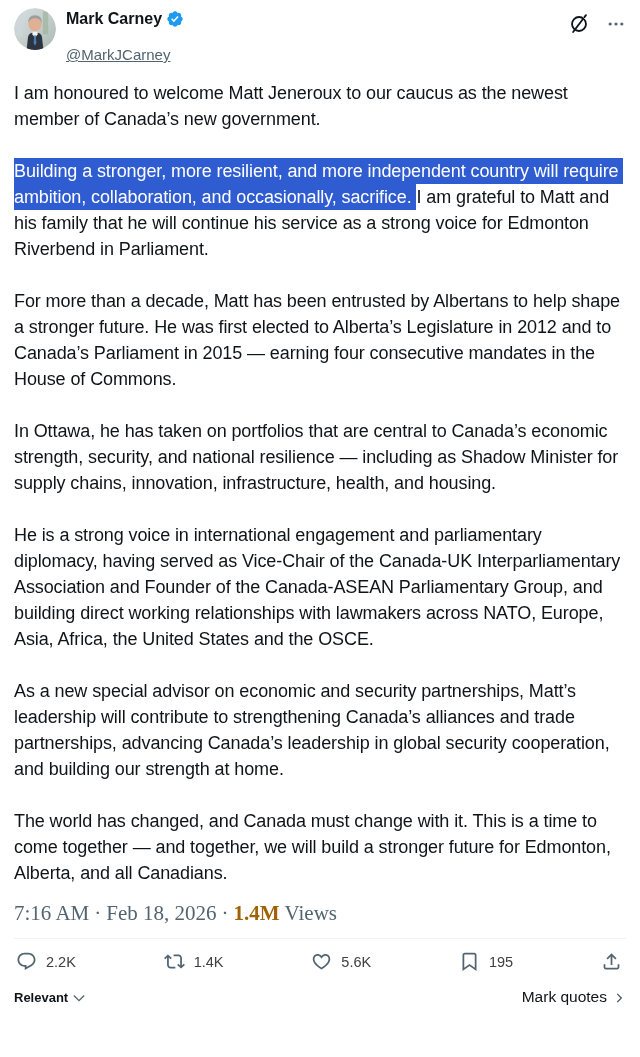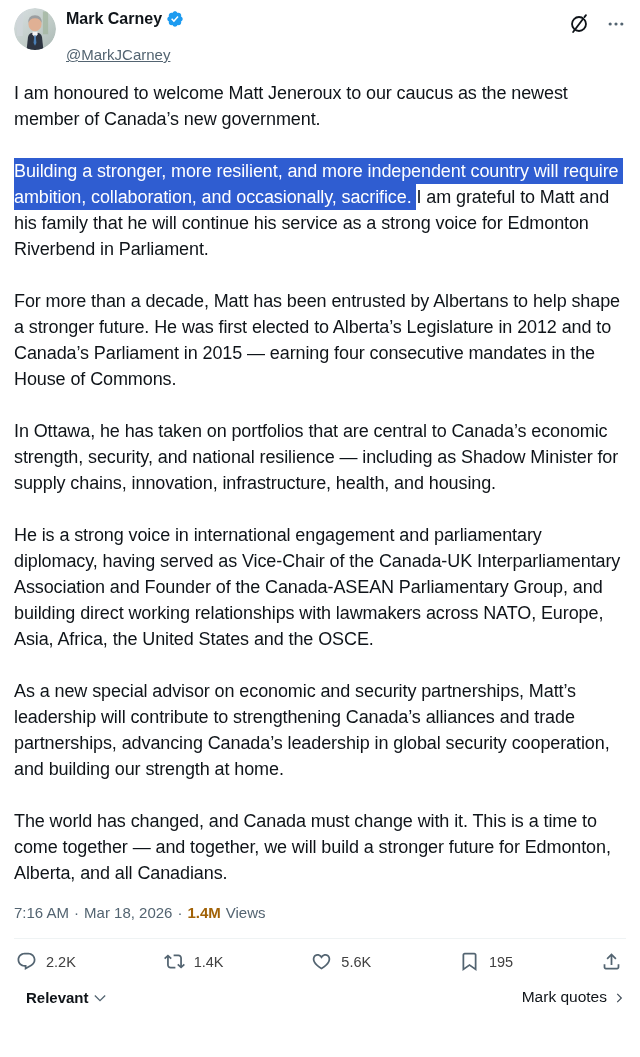--- a/index.html
+++ b/index.html
@@ -36,39 +36,39 @@
     white-space: pre-wrap;
     word-wrap: break-word;
   }
   .selected {
     background: #2f5dd1;
     color: #ffffff;
     padding: 3px 0;
   }
 
   
-  .meta { margin-top: 17px; font-size: 15px; line-height: 20px; color: #536471; display: flex; align-items: flex-start; flex-wrap: wrap; }
+  .meta { margin-top: 17px; font-size: 21px; line-height: 20px; color: #536471; display: flex; align-items: flex-start; flex-wrap: wrap; font-family: Liberation Serif, serif; }
   .meta .dot { margin: 0 5px; }
   .views-count { color: #a16207; font-weight: 700; }
   .views-label { margin-left: 5px; cursor: pointer; }
 
   .divider { border: none; border-top: 1px solid #eff3f4; margin: 15px 0 0; }
 
   
   .action-bar { display: flex; justify-content: space-between; align-items: center; padding: 12px 4px 0 2px; }
   .action {
     display: flex; align-items: center; gap: 9px;
     background: none; border: none; padding: 0;
     color: #404040; font-size: 14.5px; font-family: inherit; cursor: pointer;
   }
   .action svg { width: 21px; height: 21px; fill: #536471; flex: none; }
 
   
   .footer-row { display: flex; justify-content: space-between; align-items: center; margin-top: 16px; font-size: 15.5px; line-height: 20px; }
-  .sort { display: flex; align-items: center; gap: 3px; font-weight: 700; color: #0f1419; background: none; border: none; font-family: inherit; font-size: 15px; padding: 0; cursor: pointer; margin-left: 12px; }
+  .sort { display: flex; align-items: center; gap: 3px; font-weight: 700; color: #0f1419; background: none; border: none; font-family: inherit; font-size: 13px; padding: 0; cursor: pointer; }
   .sort svg { width: 16px; height: 16px; fill: #536471; margin-top: 2px; }
   .view-quotes { display: flex; align-items: center; gap: 5px; color: #0f1419; background: none; border: none; font-family: inherit; font-size: 15.5px; padding: 0; cursor: pointer; }
   .view-quotes svg { width: 14px; height: 14px; fill: none; stroke: #3f4b56; stroke-width: 2; margin-top: 1px; }
 </style>
 </head>
 <body>
 
 <div class="page">
 
   <header class="tweet-header">
@@ -134,21 +134,21 @@
 
 He is a strong voice in international engagement and parliamentary diplomacy, having served as Vice-Chair of the Canada-UK Interparliamentary Association and Founder of the Canada-ASEAN Parliamentary Group, and building direct working relationships with lawmakers across NATO, Europe, Asia, Africa, the United States and the OSCE.
 
 As a new special advisor on economic and security partnerships, Matt’s leadership will contribute to strengthening Canada’s alliances and trade partnerships, advancing Canada’s leadership in global security cooperation, and building our strength at home.
 
 The world has changed, and Canada must change with it. This is a time to come together — and together, we will build a stronger future for Edmonton, Alberta, and all Canadians.</span></div>
 
   <div class="meta">
     <span>7:16 AM</span>
     <span class="dot">·</span>
-    <span>Mar 18, 2026</span>
+    <span>Feb 18, 2026</span>
     <span class="dot">·</span>
     <span class="views-count">1.4M</span>
     <span class="views-label">Views</span>
   </div>
 
   <hr class="divider">
 
   <div class="action-bar">
     <button class="action">
       <svg viewBox="0 0 24 24">

